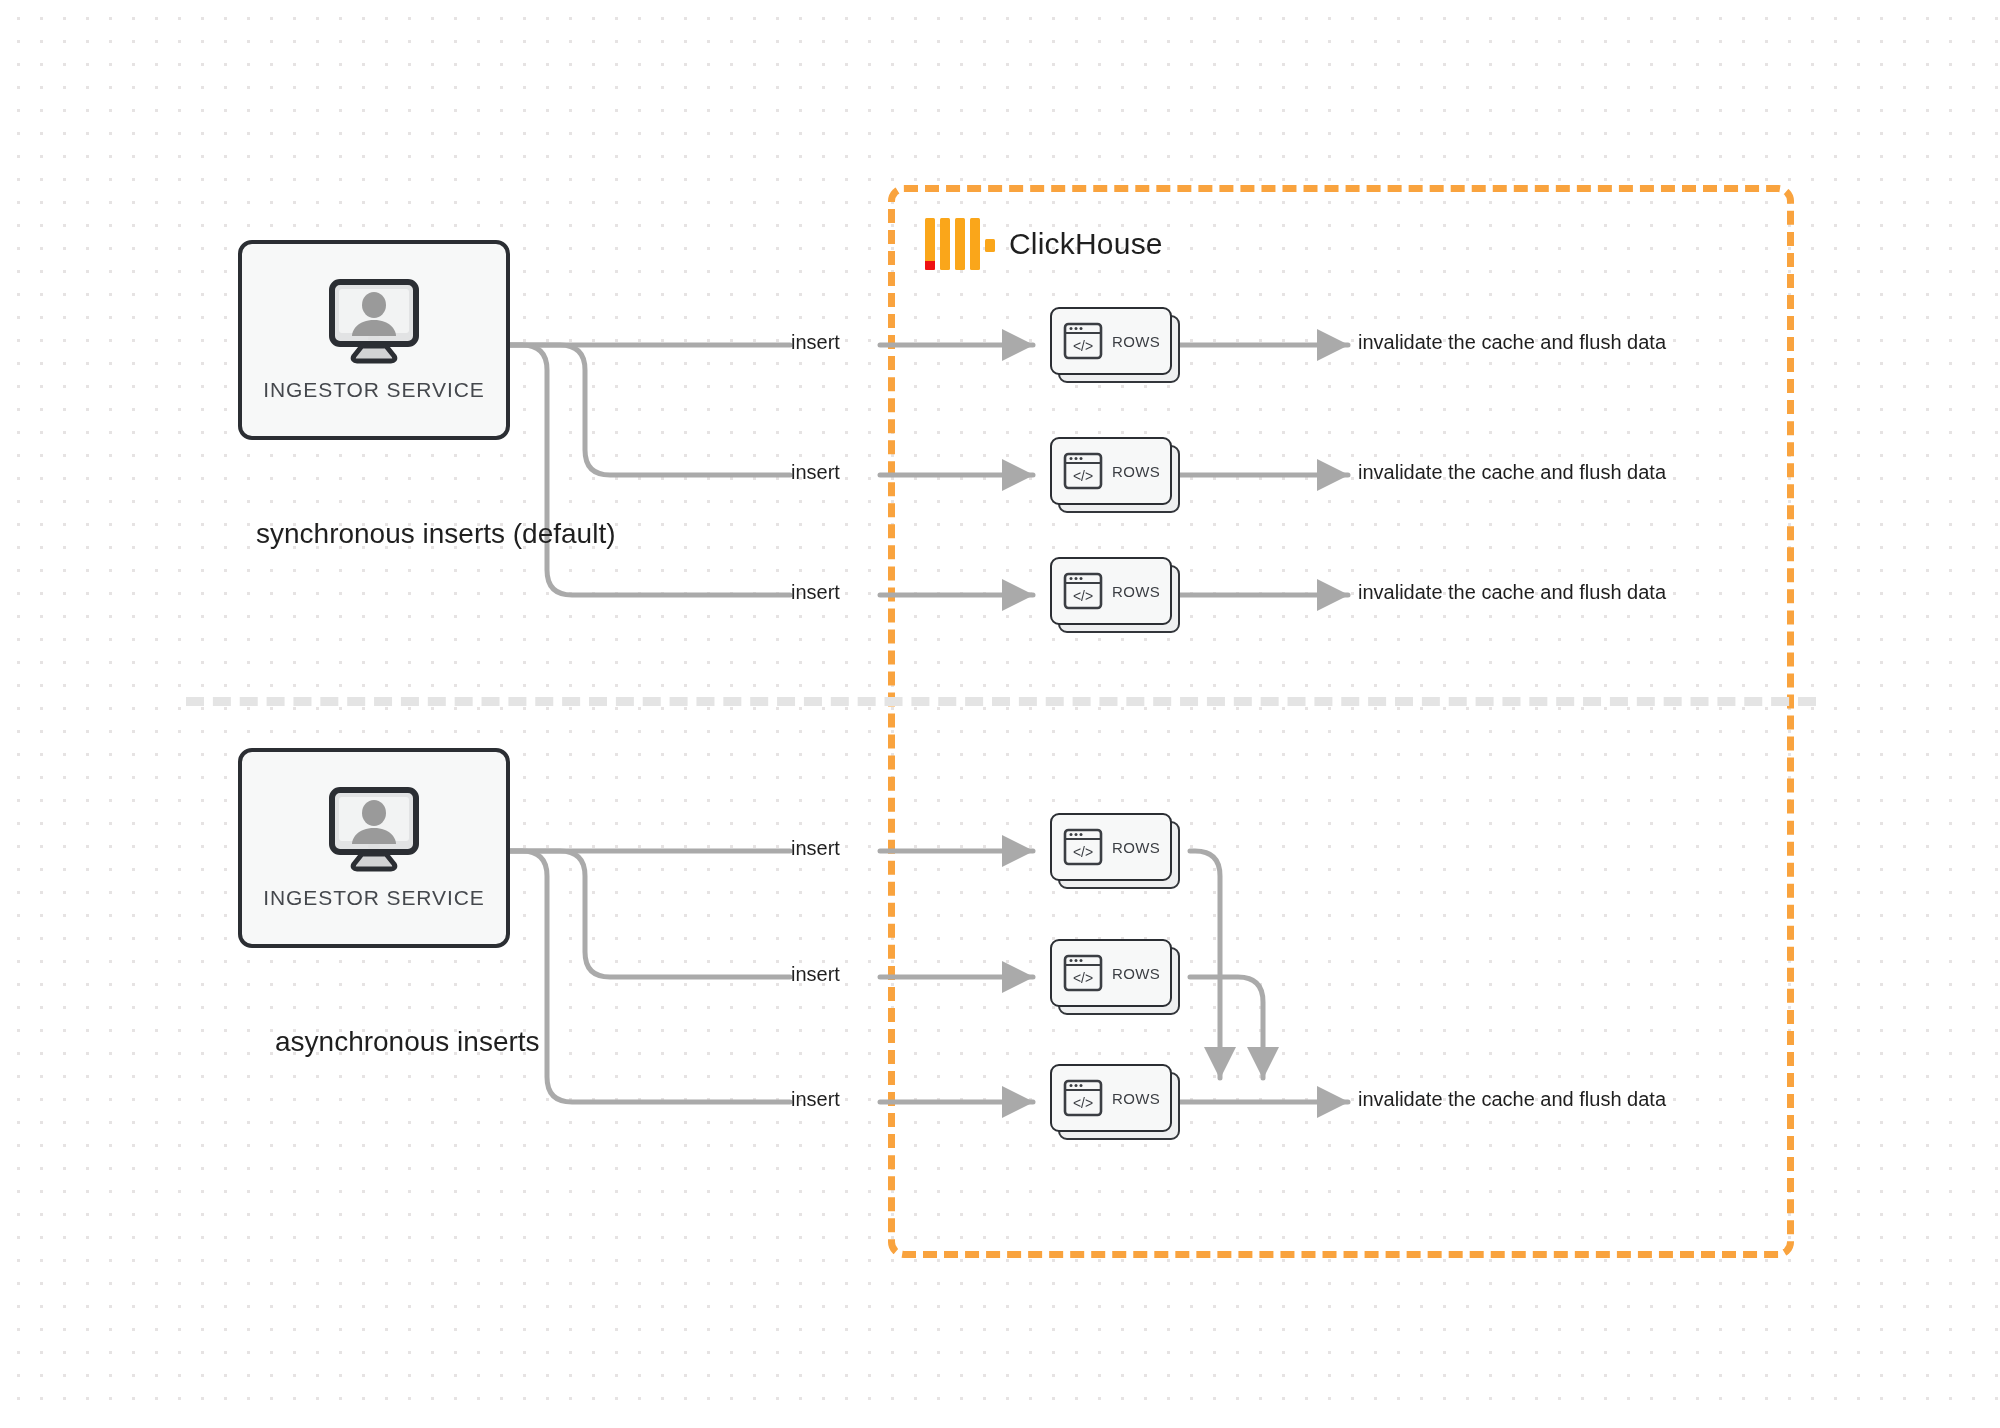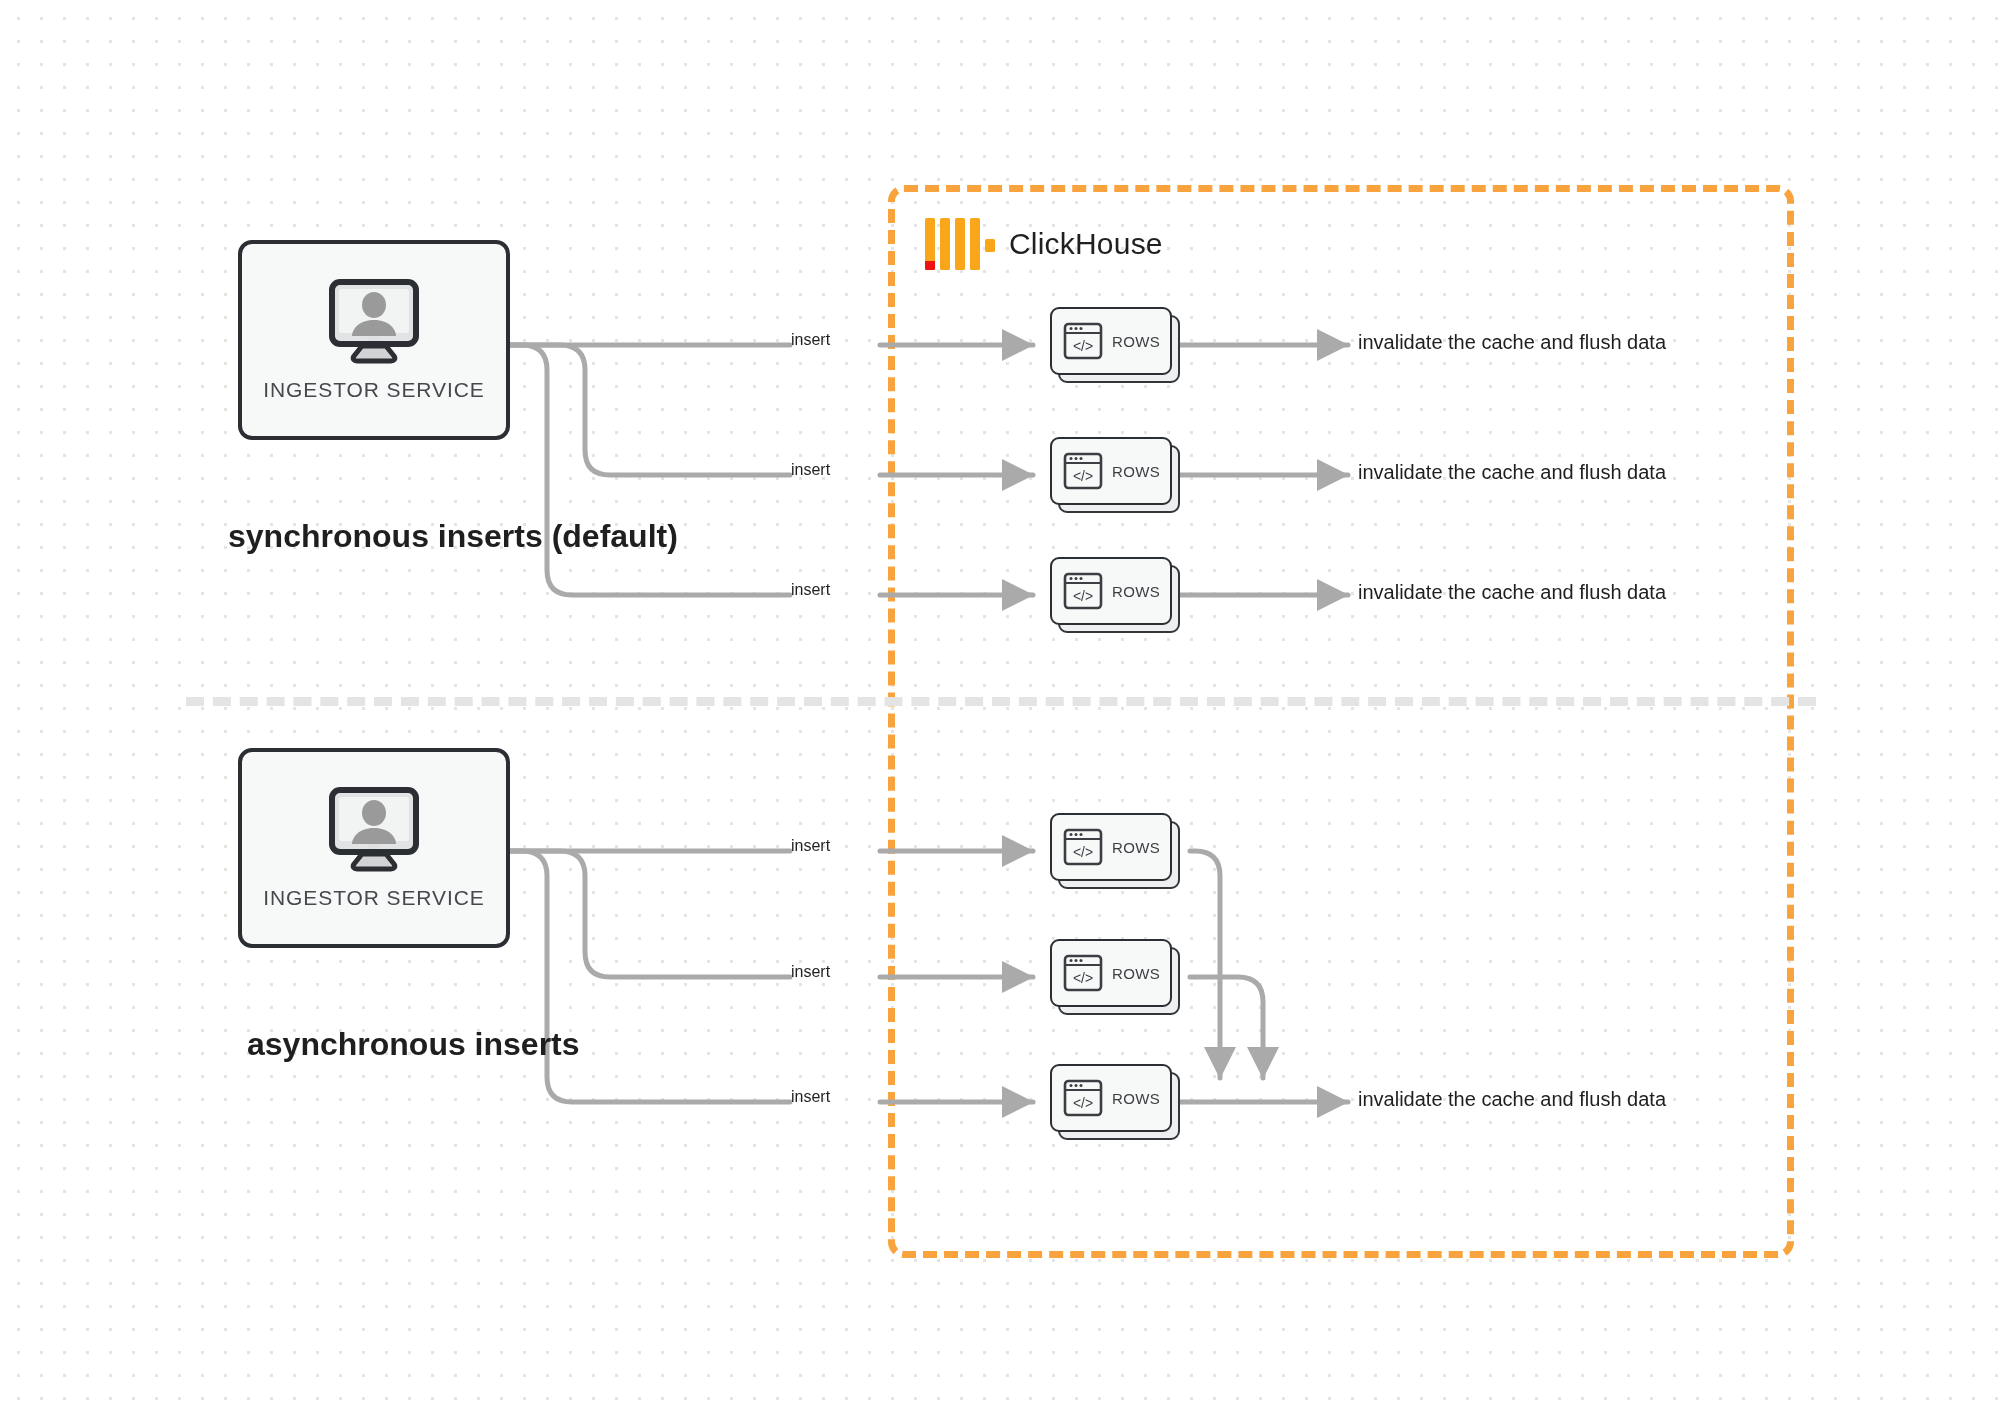--- a/index.html
+++ b/index.html
@@ -156,39 +156,40 @@
   }
   .rows-text {
     font-size: 15px;
     color: #3b3e43;
     letter-spacing: 0.4px;
   }
 
   
   .insert-label {
     position: absolute;
-    font-size: 16px;
-    color: #1f1f1f;
-    z-index: 6;
-    white-space: nowrap;
-  }
-  .flush-label {
-    position: absolute;
     font-size: 20px;
     color: #1f1f1f;
     z-index: 6;
     white-space: nowrap;
   }
-  .mode-label {
-    position: absolute;
-    font-size: 32px;
-    font-weight: bold;
+  .flush-label {
+    position: absolute;
+    font-size: 20px;
     color: #1f1f1f;
     z-index: 6;
     white-space: nowrap;
+  }
+  .mode-label {
+    position: absolute;
+    font-size: 28px;
+    font-weight: normal;
+    color: #1f1f1f;
+    z-index: 6;
+    white-space: nowrap;
+    margin-left: 28px;
   }
 
   
   .edges {
     position: absolute;
     left: 0; top: 0;
     width: 2000px;
     height: 1428px;
     z-index: 3;
     pointer-events: none;

